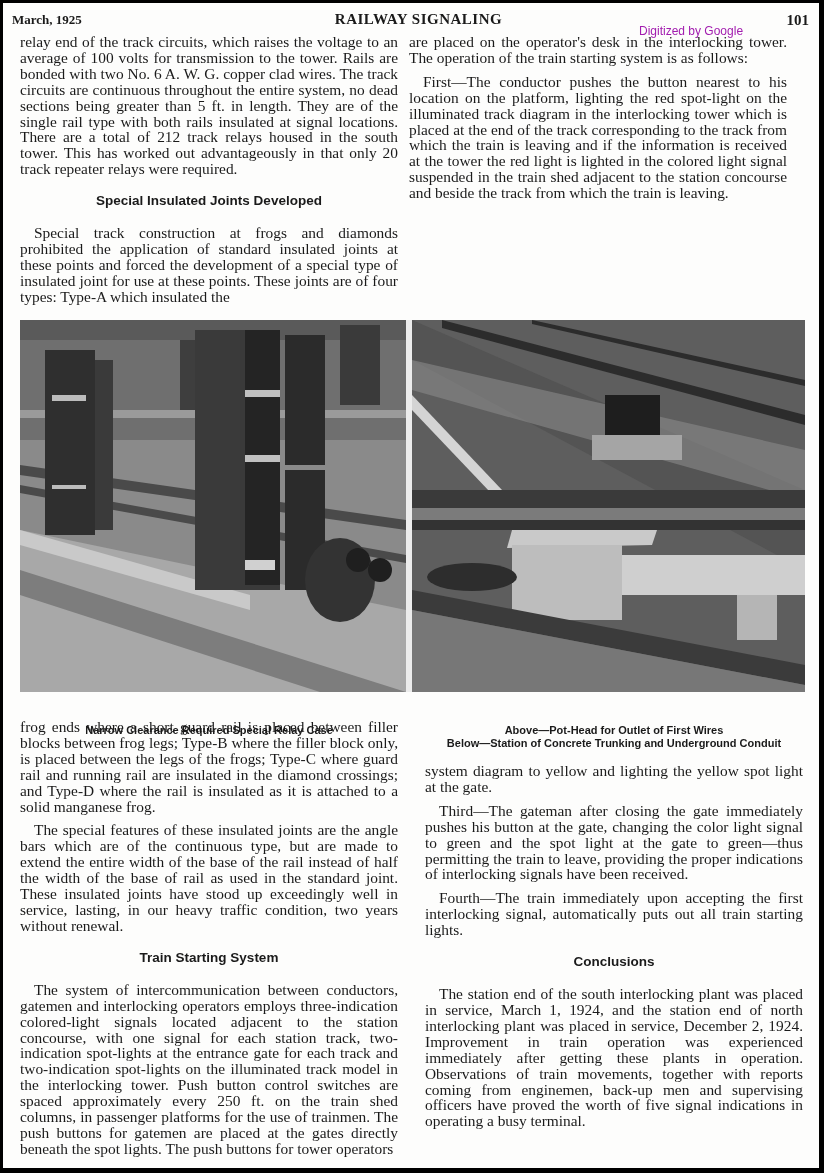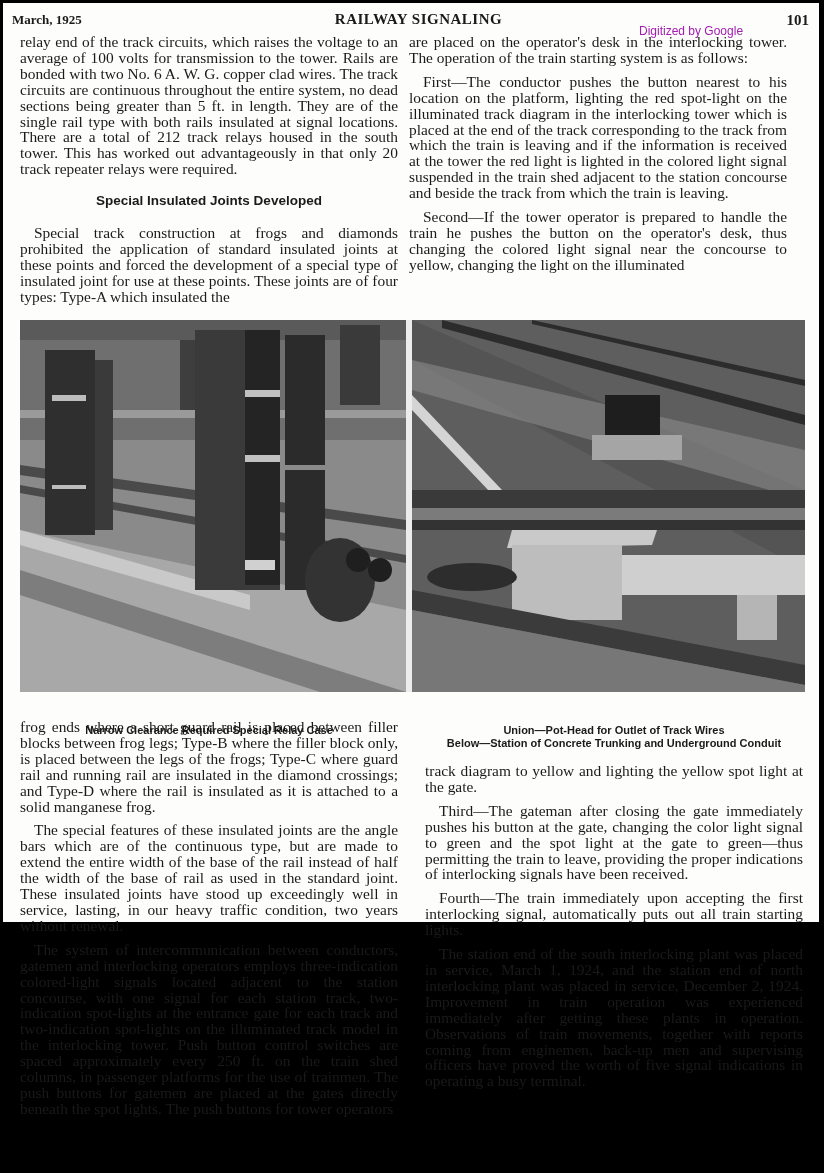--- a/index.html
+++ b/index.html
@@ -3,21 +3,21 @@
   <meta charset="utf-8">
   <style>
     html, body { margin: 0; padding: 0; }
     body {
       width: 824px; height: 1173px; overflow: hidden;
       background: #000;
       font-family: "DejaVu Serif", "Liberation Serif", serif;
     }
     .page {
       position: absolute; left: 3px; top: 3px;
-      width: 816px; height: 919px;
+      width: 816px; height: 1165px;
       background: #fdfdfc;
       color: #1a1a1a;
     }
     .runhead {
       position: absolute; top: 9px; left: 9px; right: 10px;
       height: 20px;
       font-family: "Liberation Serif", serif;
     }
     .runhead .date { position: absolute; left: 0; top: 0; font-size: 13px; font-weight: bold; }
     .runhead .journal { position: absolute; left: 16px; right: 0; top: -1px; text-align: center; font-size: 15px; font-weight: bold; letter-spacing: 0.5px; }
@@ -77,21 +77,20 @@
 
   <div class="col col-tl">
     <p class="noindent">relay end of the track circuits, which raises the voltage to an average of 100 volts for transmission to the tower. Rails are bonded with two No. 6 A. W. G. copper clad wires.  The track circuits are continuous throughout the entire system, no dead sections being greater than 5 ft. in length.  They are of the single rail type with both rails insulated at signal locations. There are a total of 212 track relays housed in the south tower.  This has worked out advantageously in that only 20 track repeater relays were required.</p>
     <h3>Special Insulated Joints Developed</h3>
     <p>Special track construction at frogs and diamonds prohibited the application of standard insulated joints at these points and forced the development of a special type of insulated joint for use at these points.  These joints are of four types:  Type-A which insulated the</p>
   </div>
 
   <div class="col col-tr">
     <p class="noindent">are placed on the operator's desk in the interlocking tower.  The operation of the train starting system is as follows:</p>
     <p>First—The conductor pushes the button nearest to his location on the platform, lighting the red spot-light on the illuminated track diagram in the interlocking tower which is placed at the end of the track corresponding to the track from which the train is leaving and if the information is received at the tower the red light is lighted in the colored light signal suspended in the train shed adjacent to the station concourse and beside the track from which the train is leaving.</p>
-    <p>Second—If the tower operator is prepared to handle the train he pushes the button on the operator's desk, thus changing the colored light signal near the concourse to yellow, changing the light on the illuminated</p>
   </div>
 
   <div class="photos">
     <div class="photo photo-left">
       <svg width="386" height="372" viewBox="0 0 386 372">
         <rect x="0" y="0" width="386" height="372" fill="#8a8a8a"></rect>
         <rect x="0" y="0" width="386" height="120" fill="#6f6f6f"></rect>
         <rect x="0" y="0" width="386" height="20" fill="#5a5a5a"></rect>
         <rect x="160" y="20" width="60" height="70" fill="#3e3e3e"></rect>
         <rect x="320" y="5" width="40" height="80" fill="#3a3a3a"></rect>
@@ -137,30 +136,32 @@
         <rect x="325" y="275" width="40" height="45" fill="#b5b5b5"></rect>
         <ellipse cx="60" cy="257" rx="45" ry="14" fill="#2d2d2d"></ellipse>
         <polygon points="0,270 393,345 393,365 0,290" fill="#3b3b3b"></polygon>
         <polygon points="0,290 393,365 393,372 0,372" fill="#777"></polygon>
       </svg>
     </div>
   </div>
 
   <div class="caption cap-left">Narrow Clearance Required Special Relay Case</div>
   <div class="caption cap-right">
-    <div>Union—Pot-Head for Outlet of Track Wires</div>
+    <div>Above—Pot-Head for Outlet of First Wires</div>
     <div>Below—Station of Concrete Trunking and Underground Conduit</div>
   </div>
 
   <div class="col col-bl">
     <p class="noindent">frog ends where a short guard rail is placed between filler blocks between frog legs; Type-B where the filler block only, is placed between the legs of the frogs; Type-C where guard rail and running rail are insulated in the diamond crossings; and Type-D where the rail is insulated as it is attached to a solid manganese frog.</p>
     <p>The special features of these insulated joints are the angle bars which are of the continuous type, but are made to extend the entire width of the base of the rail instead of half the width of the base of rail as used in the standard joint.  These insulated joints have stood up exceedingly well in service, lasting, in our heavy traffic condition, two years without renewal.</p>
+    <h3>Train Starting System</h3>
     <p>The system of intercommunication between conductors, gatemen and interlocking operators employs three-indication colored-light signals located adjacent to the station concourse, with one signal for each station track, two-indication spot-lights at the entrance gate for each track and two-indication spot-lights on the illuminated track model in the interlocking tower. Push button control switches are spaced approximately every 250 ft. on the train shed columns, in passenger platforms for the use of trainmen.  The push buttons for gatemen are placed at the gates directly beneath the spot lights.  The push buttons for tower operators</p>
   </div>
 
   <div class="col col-br">
-    <p class="noindent">track diagram to yellow and lighting the yellow spot light at the gate.</p>
+    <p class="noindent">system diagram to yellow and lighting the yellow spot light at the gate.</p>
     <p>Third—The gateman after closing the gate immediately pushes his button at the gate, changing the color light signal to green and the spot light at the gate to green—thus permitting the train to leave, providing the proper indications of interlocking signals have been received.</p>
     <p>Fourth—The train immediately upon accepting the first interlocking signal, automatically puts out all train starting lights.</p>
+    <h3>Conclusions</h3>
     <p>The station end of the south interlocking plant was placed in service, March 1, 1924, and the station end of north interlocking plant was placed in service, December 2, 1924.  Improvement in train operation was experienced immediately after getting these plants in operation.  Observations of train movements, together with reports coming from enginemen, back-up men and supervising officers have proved the worth of five signal indications in operating a busy terminal.</p>
   </div>
 
 </div>
 
 </body></html>

